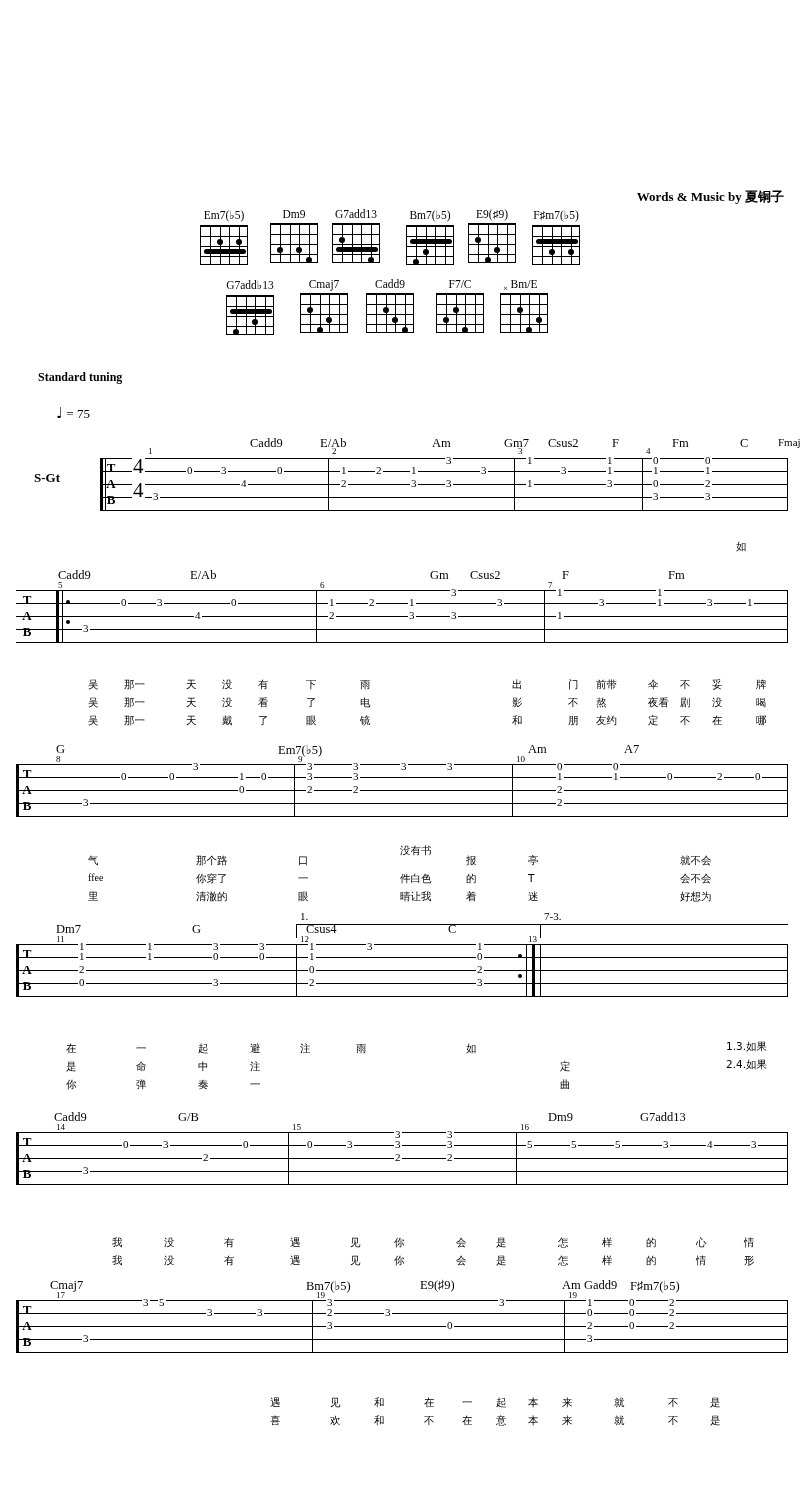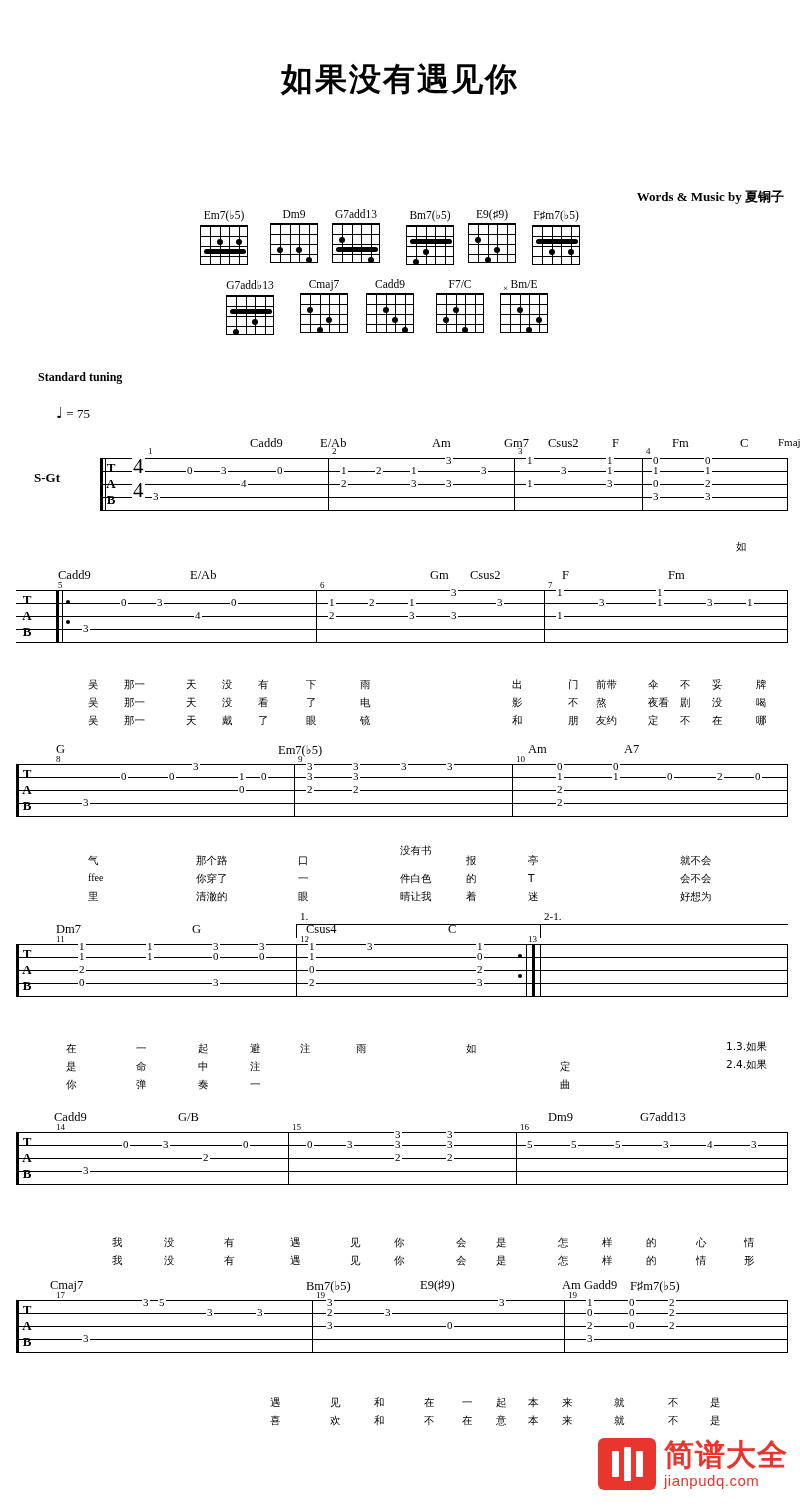--- a/index.html
+++ b/index.html
@@ -117,21 +117,20 @@
   .logo .url{
     font-family:"Liberation Sans", sans-serif;font-size:15px;color:#e8352e;
     letter-spacing:0.5px;margin-top:3px;
   }
 </style>
 </head>
 <body>
 
 <div class="page">
 
-  <div class="title">如果没有遇见你</div>
   <div class="credit">Words &amp; Music by 夏铜子</div>
   <div class="tuning">Standard tuning</div>
   <div class="tempo">
     <span class="note">♩</span>
     <span>= 75</span>
   </div>
   <div class="sgt">S-Gt</div>
 
   <div class="chordbox" style="left:196px;top:208px;">
     <div class="cname">Em7(♭5)</div>
@@ -524,21 +523,21 @@
     <span class="lyric" style="left:528px;top:138px;">迷</span>
     <span class="lyric" style="left:680px;top:138px;">好想为</span>
   </div>
 
   <div class="system" style="top:932px;">
     <div class="endingline" style="left:296px;top:-8px;width:244px;height:1px;"></div>
     <div class="endingline" style="left:296px;top:-8px;width:1px;height:14px;"></div>
     <span class="chordlabel" style="left:300px;top:-22px;font-size:11px;">1.</span>
     <div class="endingline" style="left:540px;top:-8px;width:248px;height:1px;"></div>
     <div class="endingline" style="left:540px;top:-8px;width:1px;height:14px;"></div>
-    <span class="chordlabel" style="left:544px;top:-22px;font-size:11px;">2-1.</span>
+    <span class="chordlabel" style="left:544px;top:-22px;font-size:11px;">7-3.</span>
 
     <div class="staff" style="left:16px;top:12px;width:772px;">
       <div class="line" style="top:0"></div>
         <div class="line" style="top:13px"></div>
       <div class="line" style="top:26px"></div>
         <div class="line" style="top:39px"></div>
       <div class="line" style="top:52px"></div>
       <div class="barline thick" style="left:0"></div>
       <div class="tabclef">T<br>A<br>B</div>
       <div class="barline" style="left:280px"></div>
@@ -734,25 +733,14 @@
     <span class="lyric" style="left:424px;top:126px;">不</span>
     <span class="lyric" style="left:462px;top:126px;">在</span>
     <span class="lyric" style="left:496px;top:126px;">意</span>
     <span class="lyric" style="left:528px;top:126px;">本</span>
     <span class="lyric" style="left:562px;top:126px;">来</span>
     <span class="lyric" style="left:614px;top:126px;">就</span>
     <span class="lyric" style="left:668px;top:126px;">不</span>
     <span class="lyric" style="left:710px;top:126px;">是</span>
   </div>
 
-  <div class="logo">
-    <div class="bars">
-      <i class="b1"></i>
-        <i class="b2"></i>
-        <i class="b3"></i>
-    </div>
-    <div class="txt">
-      <div class="cn">简谱大全</div>
-      <div class="url">jianpudq.com</div>
-    </div>
-  </div>
 
 </div>
 
 </body></html>

